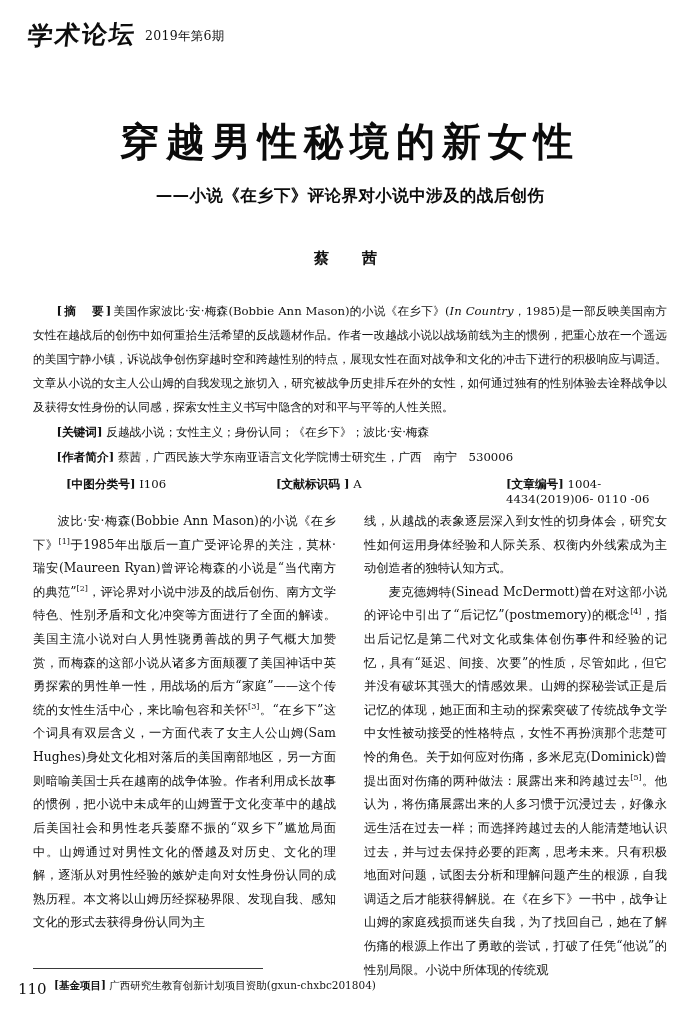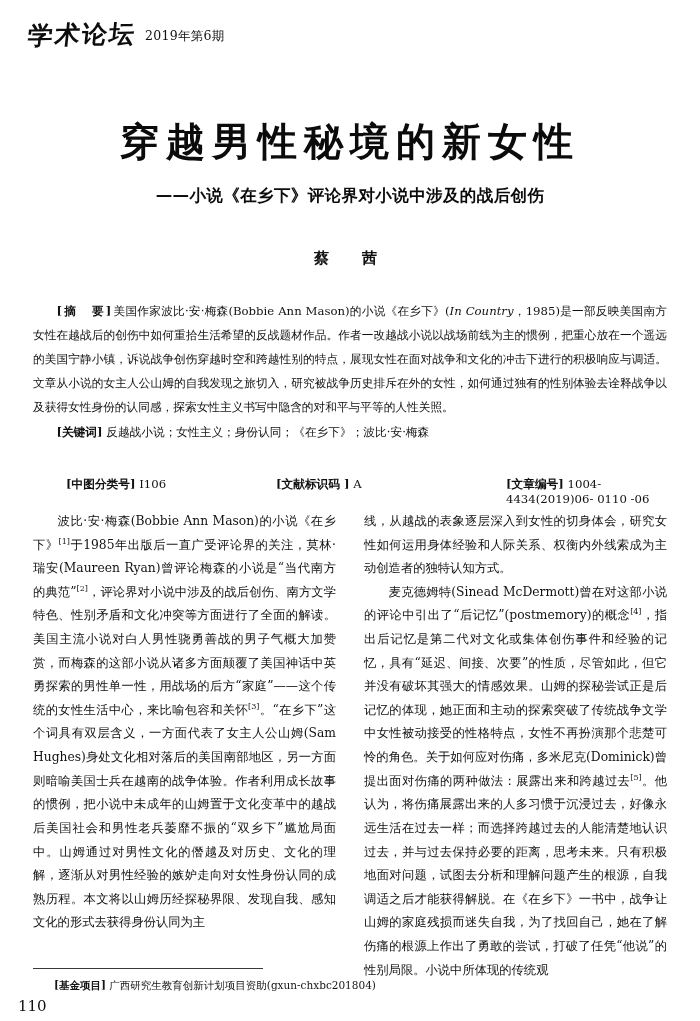--- a/index.html
+++ b/index.html
@@ -186,21 +186,21 @@
     font-size: 10.5px;
     line-height: 1.6;
     color: #141414;
     text-indent: 2em;
   }
   .footnote .tag { font-weight: 700; }
 
   .page-number {
     position: absolute;
     left: 18px;
-    bottom: 6px;
+    bottom: 23px;
     font-size: 15px;
     color: #111;
     font-family: "DejaVu Serif", "Liberation Serif", serif;
   }
 </style>
 </head>
 <body>
 
 <div class="page">
 
@@ -215,20 +215,23 @@
     <div class="author">蔡　茜</div>
   </div>
 
   <div class="abstract-block">
     <p class="abstract-para">
       <span class="tag-spaced">[摘　要]</span><span>美国作家波比·安·梅森(Bobbie Ann Mason)的小说《在乡下》(</span><span class="italic-en">In Country</span><span>，1985)是一部反映美国南方女性在越战后的创伤中如何重拾生活希望的反战题材作品。作者一改越战小说以战场前线为主的惯例，把重心放在一个遥远的美国宁静小镇，诉说战争创伤穿越时空和跨越性别的特点，展现女性在面对战争和文化的冲击下进行的积极响应与调适。文章从小说的女主人公山姆的自我发现之旅切入，研究被战争历史排斥在外的女性，如何通过独有的性别体验去诠释战争以及获得女性身份的认同感，探索女性主义书写中隐含的对和平与平等的人性关照。</span>
     </p>
     <p class="meta-line">
       <span class="tag">[关键词]</span>&nbsp;<span>反越战小说；女性主义；身份认同；《在乡下》；波比·安·梅森</span>
     </p>
+    <p class="meta-line">
+      <span class="tag">[作者简介]</span>&nbsp;<span>蔡茜，广西民族大学东南亚语言文化学院博士研究生，广西　南宁　530006</span>
+    </p>
   </div>
 
   <div class="codes-row">
     <div class="code-item-1">
       <span class="tag">[中图分类号]</span>&nbsp;<span>I106</span>
     </div>
     <div class="code-item-2">
       <span class="tag">[文献标识码 ]</span>&nbsp;<span>A</span>
     </div>
     <div class="code-item-3">

